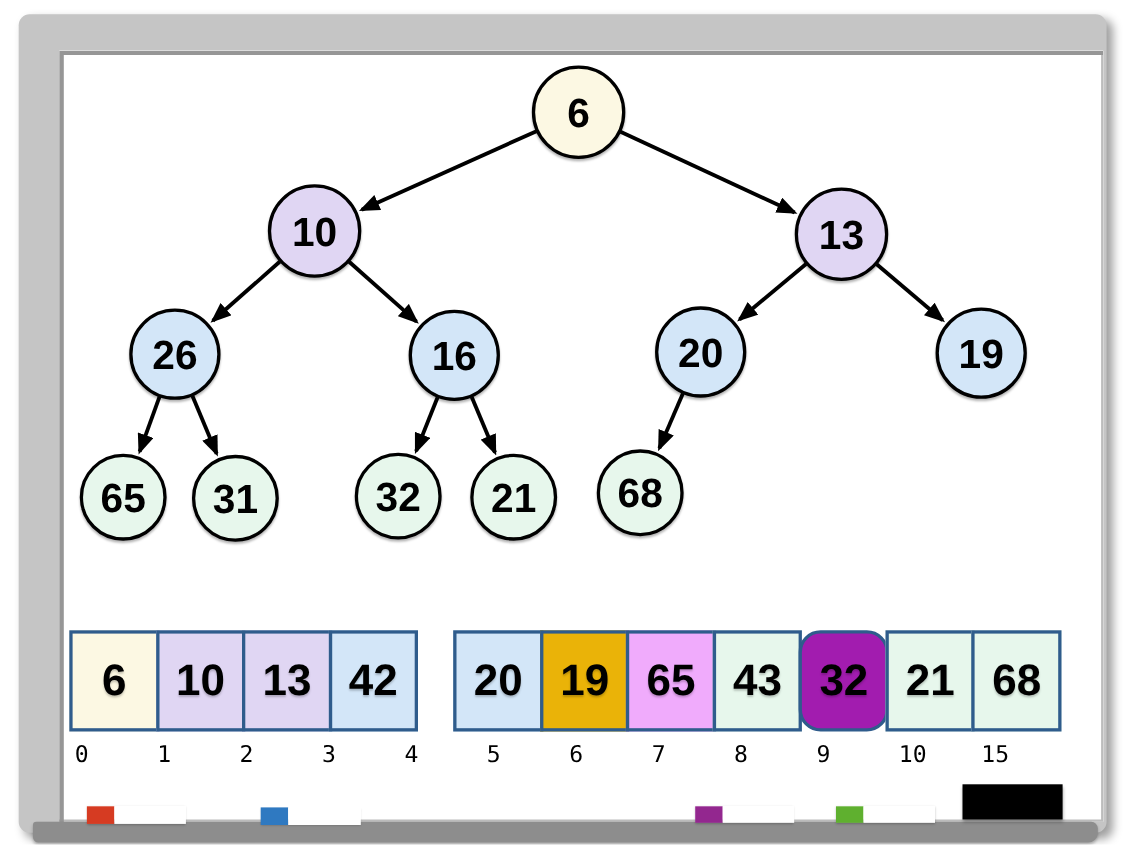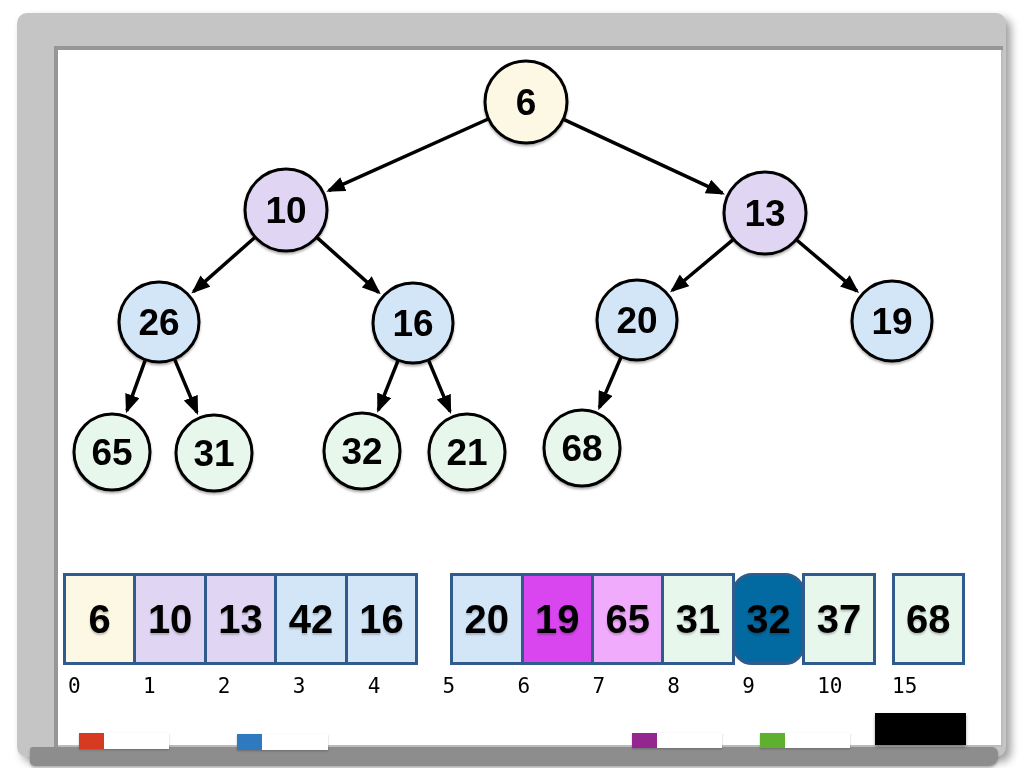--- a/index.html
+++ b/index.html
@@ -120,42 +120,39 @@
       </div>
       <div class="cell" style="background: rgb(224, 214, 243); border-color: rgb(47, 92, 140);">
         <span>10</span>
       </div>
       <div class="cell" style="background: rgb(224, 214, 243); border-color: rgb(47, 92, 140);">
         <span>13</span>
       </div>
       <div class="cell" style="background: rgb(211, 230, 248); border-color: rgb(47, 92, 140);">
         <span>42</span>
       </div>
-      <div class="cell" style="background: rgb(211, 230, 248); border-color: rgb(47, 92, 140);">
-        <span>16</span>
-      </div>
       <div class="cell" style="background: rgb(211, 230, 248); border-color: rgb(47, 92, 140); margin-left: 32px;">
         <span>20</span>
       </div>
-      <div class="cell" style="background: #d946ef; border-color: rgb(47, 92, 140);">
+      <div class="cell" style="background: #eab308; border-color: rgb(47, 92, 140);">
         <span>19</span>
       </div>
       <div class="cell" style="background: #f0abfc; border-color: rgb(47, 92, 140);">
         <span>65</span>
       </div>
       <div class="cell" style="background: rgb(231, 247, 236); border-color: rgb(47, 92, 140);">
-        <span>31</span>
+        <span>43</span>
       </div>
-      <div class="cell" style="background: #0369a1; border-color: rgb(47, 92, 140); border-radius: 20px;">
+      <div class="cell" style="background: #a21caf; border-color: rgb(47, 92, 140); border-radius: 20px;">
         <span>32</span>
       </div>
       <div class="cell" style="background: rgb(231, 247, 236); border-color: rgb(47, 92, 140);">
-        <span>37</span>
+        <span>21</span>
       </div>
-      <div class="cell" style="background: rgb(231, 247, 236); border-color: rgb(47, 92, 140); margin-left: 16px;">
+      <div class="cell" style="background: rgb(231, 247, 236); border-color: rgb(47, 92, 140);">
         <span>68</span>
       </div>
     </div>
   <div class="index-row" id="index-row">
       <span style="left: 5px;">0</span>
       <span style="left: 79.9167px;">1</span>
       <span style="left: 154.833px;">2</span>
       <span style="left: 229.75px;">3</span>
       <span style="left: 304.667px;">4</span>
       <span style="left: 379.583px;">5</span>

